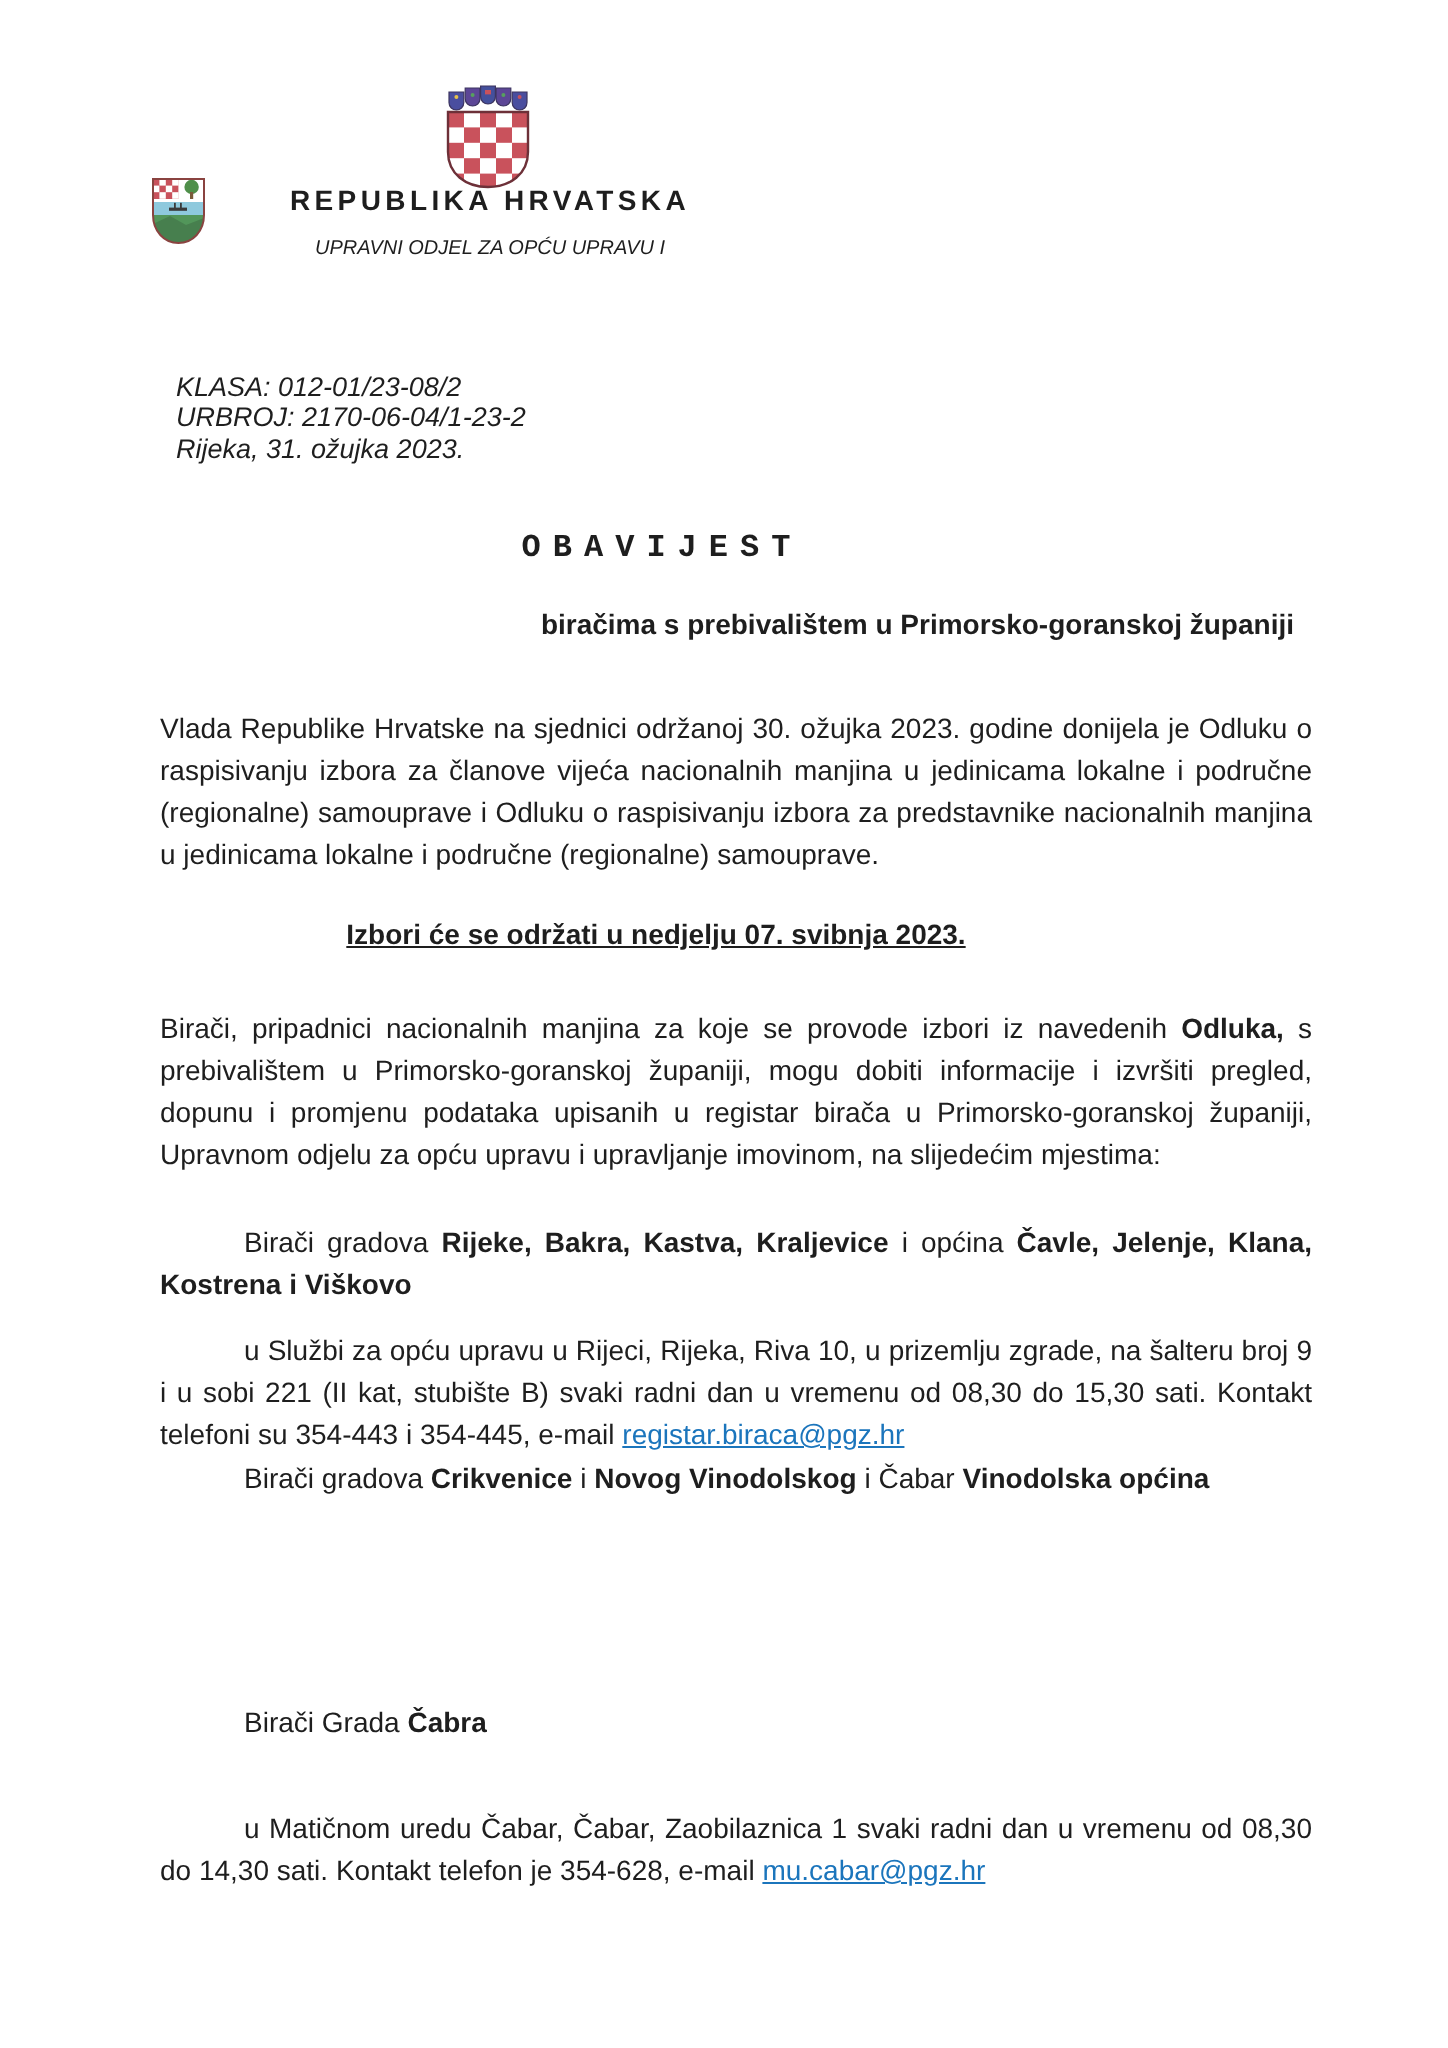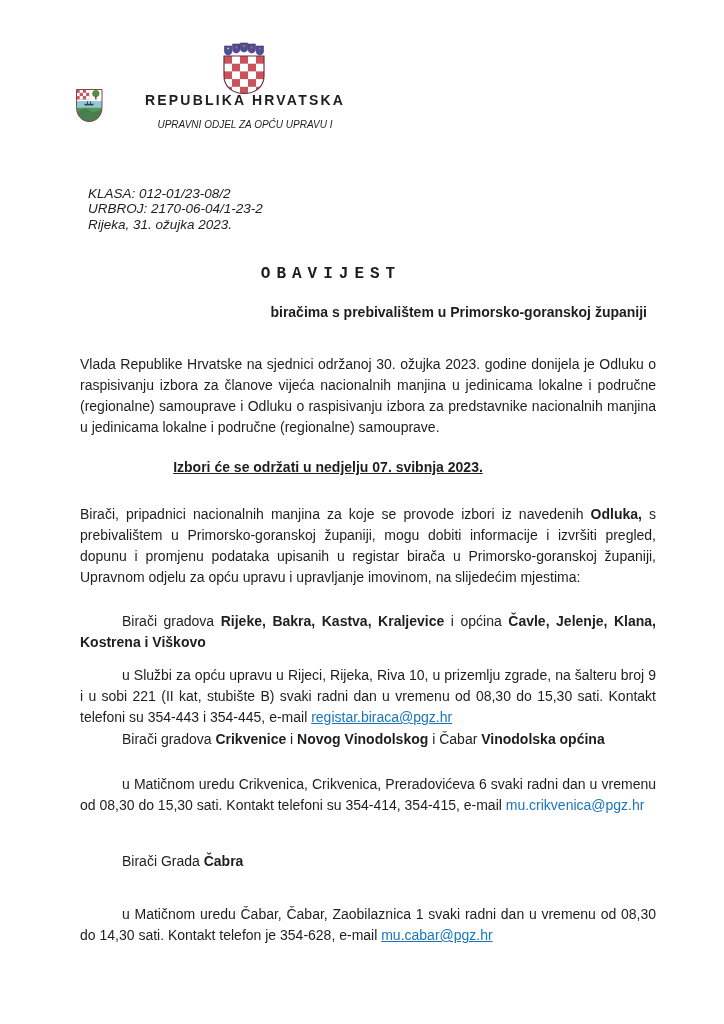--- a/index.html
+++ b/index.html
@@ -179,18 +179,17 @@
   <div class="abs election-line">
     <span>Izbori će se održati u nedjelju 07. svibnja 2023.</span>
   </div>
 
   <div class="abs para p-info"><span>Birači, pripadnici nacionalnih manjina za koje se provode izbori iz navedenih </span><span class="b">Odluka,</span><span> s prebivalištem u Primorsko-goranskoj županiji, mogu dobiti informacije i izvršiti pregled, dopunu i promjenu podataka upisanih u registar birača u Primorsko-goranskoj županiji, Upravnom odjelu za opću upravu i upravljanje imovinom, na slijedećim mjestima:</span></div>
 
   <div class="abs para indent s1-head"><span>Birači gradova </span><span class="b">Rijeke, Bakra, Kastva, Kraljevice</span><span> i općina </span><span class="b">Čavle, Jelenje, Klana, Kostrena i Viškovo</span></div>
   <div class="abs para indent s1-body"><span>u Službi za opću upravu u Rijeci, Rijeka, Riva 10, u prizemlju zgrade, na šalteru broj 9 i u sobi 221 (II kat, stubište B) svaki radni dan u vremenu od 08,30 do 15,30 sati. Kontakt telefoni su 354-443 i 354-445, e-mail </span><span class="u link">registar.biraca@pgz.hr</span></div>
 
   <div class="abs para indent s2-head"><span>Birači gradova </span><span class="b">Crikvenice</span><span> i </span><span class="b">Novog Vinodolskog</span><span> i Čabar </span><span class="b">Vinodolska općina</span></div>
-  <div class="abs para indent s2-body"><span>u Matičnom uredu Crikvenica, Crikvenica, Preradovićeva 6 svaki radni dan u vremenu od 08,30 do 15,30 sati. Kontakt telefoni su 354-414, 354-415, e-mail </span><span class="link">mu.crikvenica@pgz.hr</span></div>
 
   <div class="abs para indent s3-head"><span>Birači Grada </span><span class="b">Čabra</span></div>
   <div class="abs para indent s3-body"><span>u Matičnom uredu Čabar, Čabar, Zaobilaznica 1 svaki radni dan u vremenu od 08,30 do 14,30 sati. Kontakt telefon je 354-628, e-mail </span><span class="u link">mu.cabar@pgz.hr</span></div>
 
 </div>
 
 </body></html>

